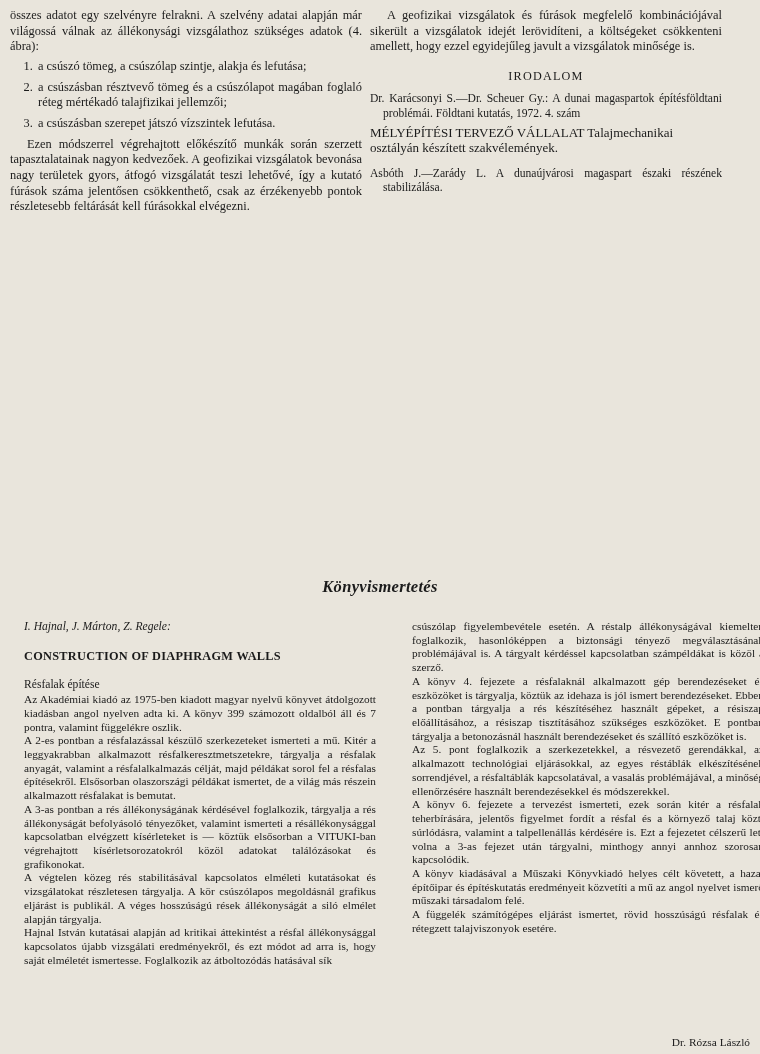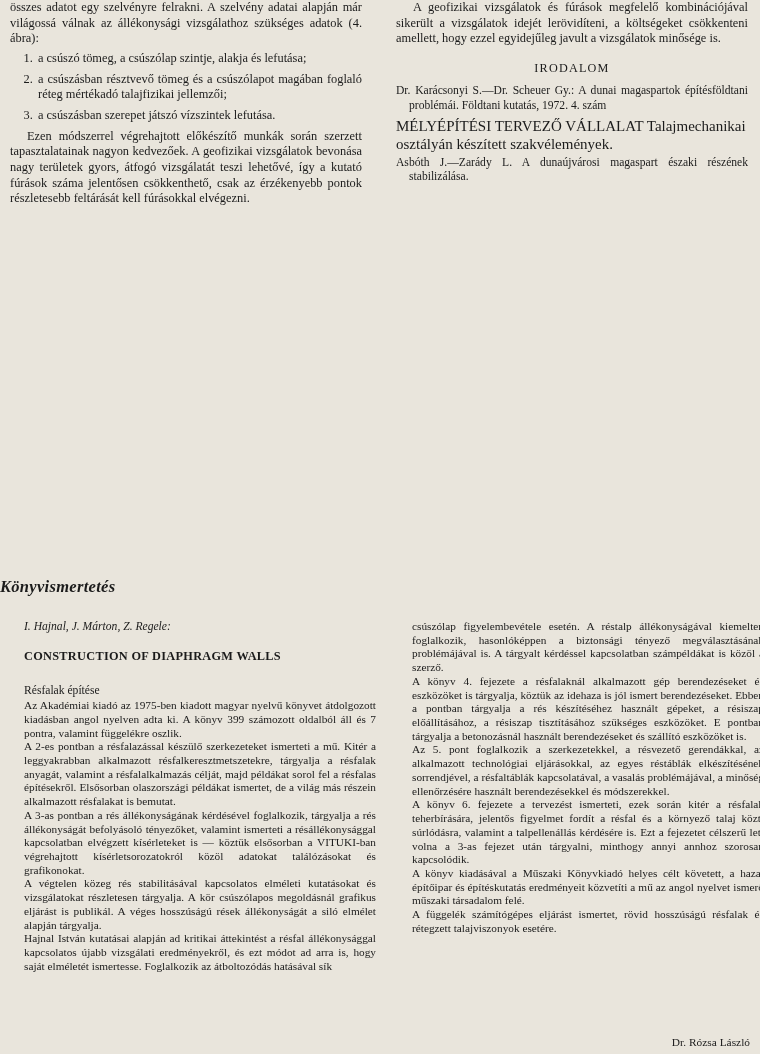--- a/index.html
+++ b/index.html
@@ -20,25 +20,25 @@
     left: 0; top: 0;
     width: 760px;
     height: 1054px;
     padding: 0;
     box-sizing: border-box;
   }
 
   
   .top-section {
     position: absolute;
-    top: 0;
+    top: 8px;
     left: 10px;
     width: 740px;
     display: flex;
-    gap: 34px;
+    gap: 8px;
   }
   .col {
     width: 352px;
     font-size: 12.4px;
     line-height: 1.265;
     text-align: justify;
     hyphens: auto;
   }
   .col p {
     margin: 0 0 1px 0;
@@ -65,34 +65,34 @@
   }
   .ref {
     font-size: 11.6px;
     line-height: 1.21;
     text-align: justify;
     margin-bottom: 4px;
     padding-left: 13px;
     text-indent: -13px;
   }
   .ref-plain {
-    font-size: 15px;
+    font-size: 13px;
     line-height: 1.21;
     text-align: left;
-    margin-bottom: 3px;
+    margin-bottom: 11px;
   }
   .ital { }
 
   
   .review-title {
     position: absolute;
     top: 577px;
     left: 0;
     width: 760px;
-    text-align: left;
+    text-align: center;
     font-style: italic;
     font-weight: bold;
     font-size: 16.5px;
     letter-spacing: 0.3px;
   }
   .review-section {
     position: absolute;
     top: 620px;
     left: 24px;
     width: 740px;
@@ -112,21 +112,21 @@
   }
   .authors {
     font-style: italic;
     font-size: 11.6px;
     margin-bottom: 15px;
   }
   .book-title {
     font-weight: bold;
     font-size: 12.3px;
     letter-spacing: 0.3px;
-    margin-bottom: 20px;
+    margin-bottom: 14px;
     font-family: Liberation Serif, serif;
   }
   .book-sub {
     font-size: 11.6px;
     margin-bottom: 1px;
   }
   .book-pub {
     font-size: 11.6px;
     margin-bottom: 11px;
   }

